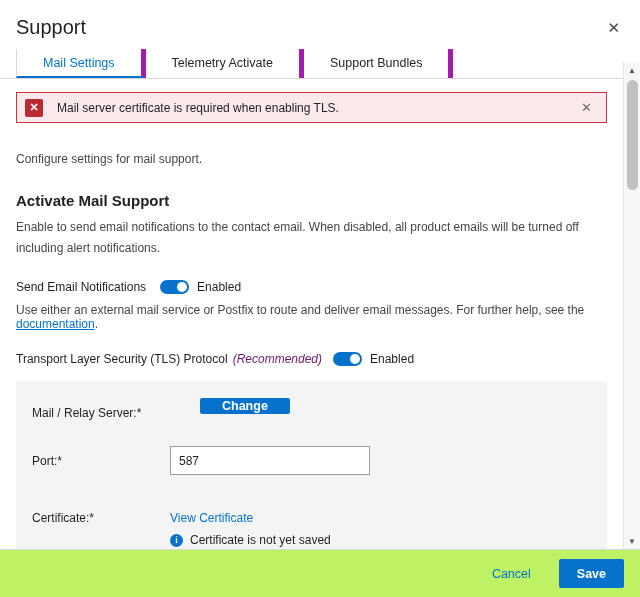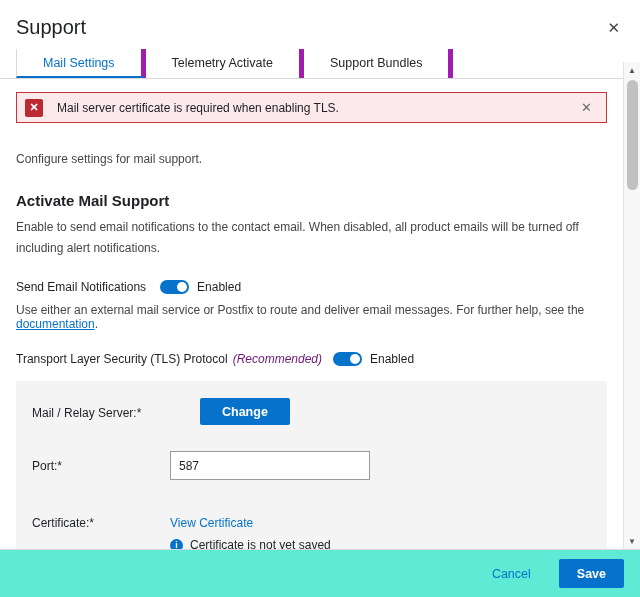--- a/index.html
+++ b/index.html
@@ -81,38 +81,38 @@
   .text-input {
     width:200px; height:29px;
     border:1px solid #9b9b9b; background:#fff;
     font-family:"Liberation Sans", sans-serif; font-size:12px; color:#1d2025;
     padding:0 8px;
   }
   .field-help { font-size:11.5px; color:#6b6b6b; margin-top:7px; }
   .btn-primary {
     background:#0672cb; color:#fff; border:none; border-radius:2px;
     font-family:"Liberation Sans", sans-serif; font-size:12.5px; font-weight:700;
-    height:27px; padding:0 22px; cursor:pointer;
+    height:16px; padding:0 22px; cursor:pointer;
   }
   .row-server .btn-primary { margin-left:30px; }
   .row-port { margin-top:26px; }
   .row-cert { margin-top:28px; }
   .cert-link { font-size:12px; color:#0672cb; cursor:pointer; padding-top:8px; display:inline-block; }
   .cert-note { display:flex; align-items:center; margin-top:8px; }
   .info-icon {
     width:13px; height:13px; border-radius:50%; background:#0672cb;
     color:#fff; font-size:9px; font-weight:bold; font-style:normal;
     display:flex; align-items:center; justify-content:center; flex:0 0 auto;
   }
   .cert-note-text { font-size:12px; color:#1d2025; margin-left:7px; }
 
   
   .footer {
     position:absolute; left:0; right:0; bottom:0; height:48px;
-    border-top:1px solid #d9d9d9; background:#5eead4;
+    border-top:1px solid #d9d9d9; background:#bef264;
     display:flex; align-items:center; justify-content:flex-end;
     padding:0 16px;
   }
   .cancel-link { font-size:12.5px; color:#0672cb; cursor:pointer; margin-right:28px; }
   .btn-save { height:29px; padding:0 18px; }
 
   
   .scrollbar {
     position:absolute; top:62px; right:0; bottom:48px; width:17px;
     background:#f7f7f7; border-left:1px solid #e3e3e3;

